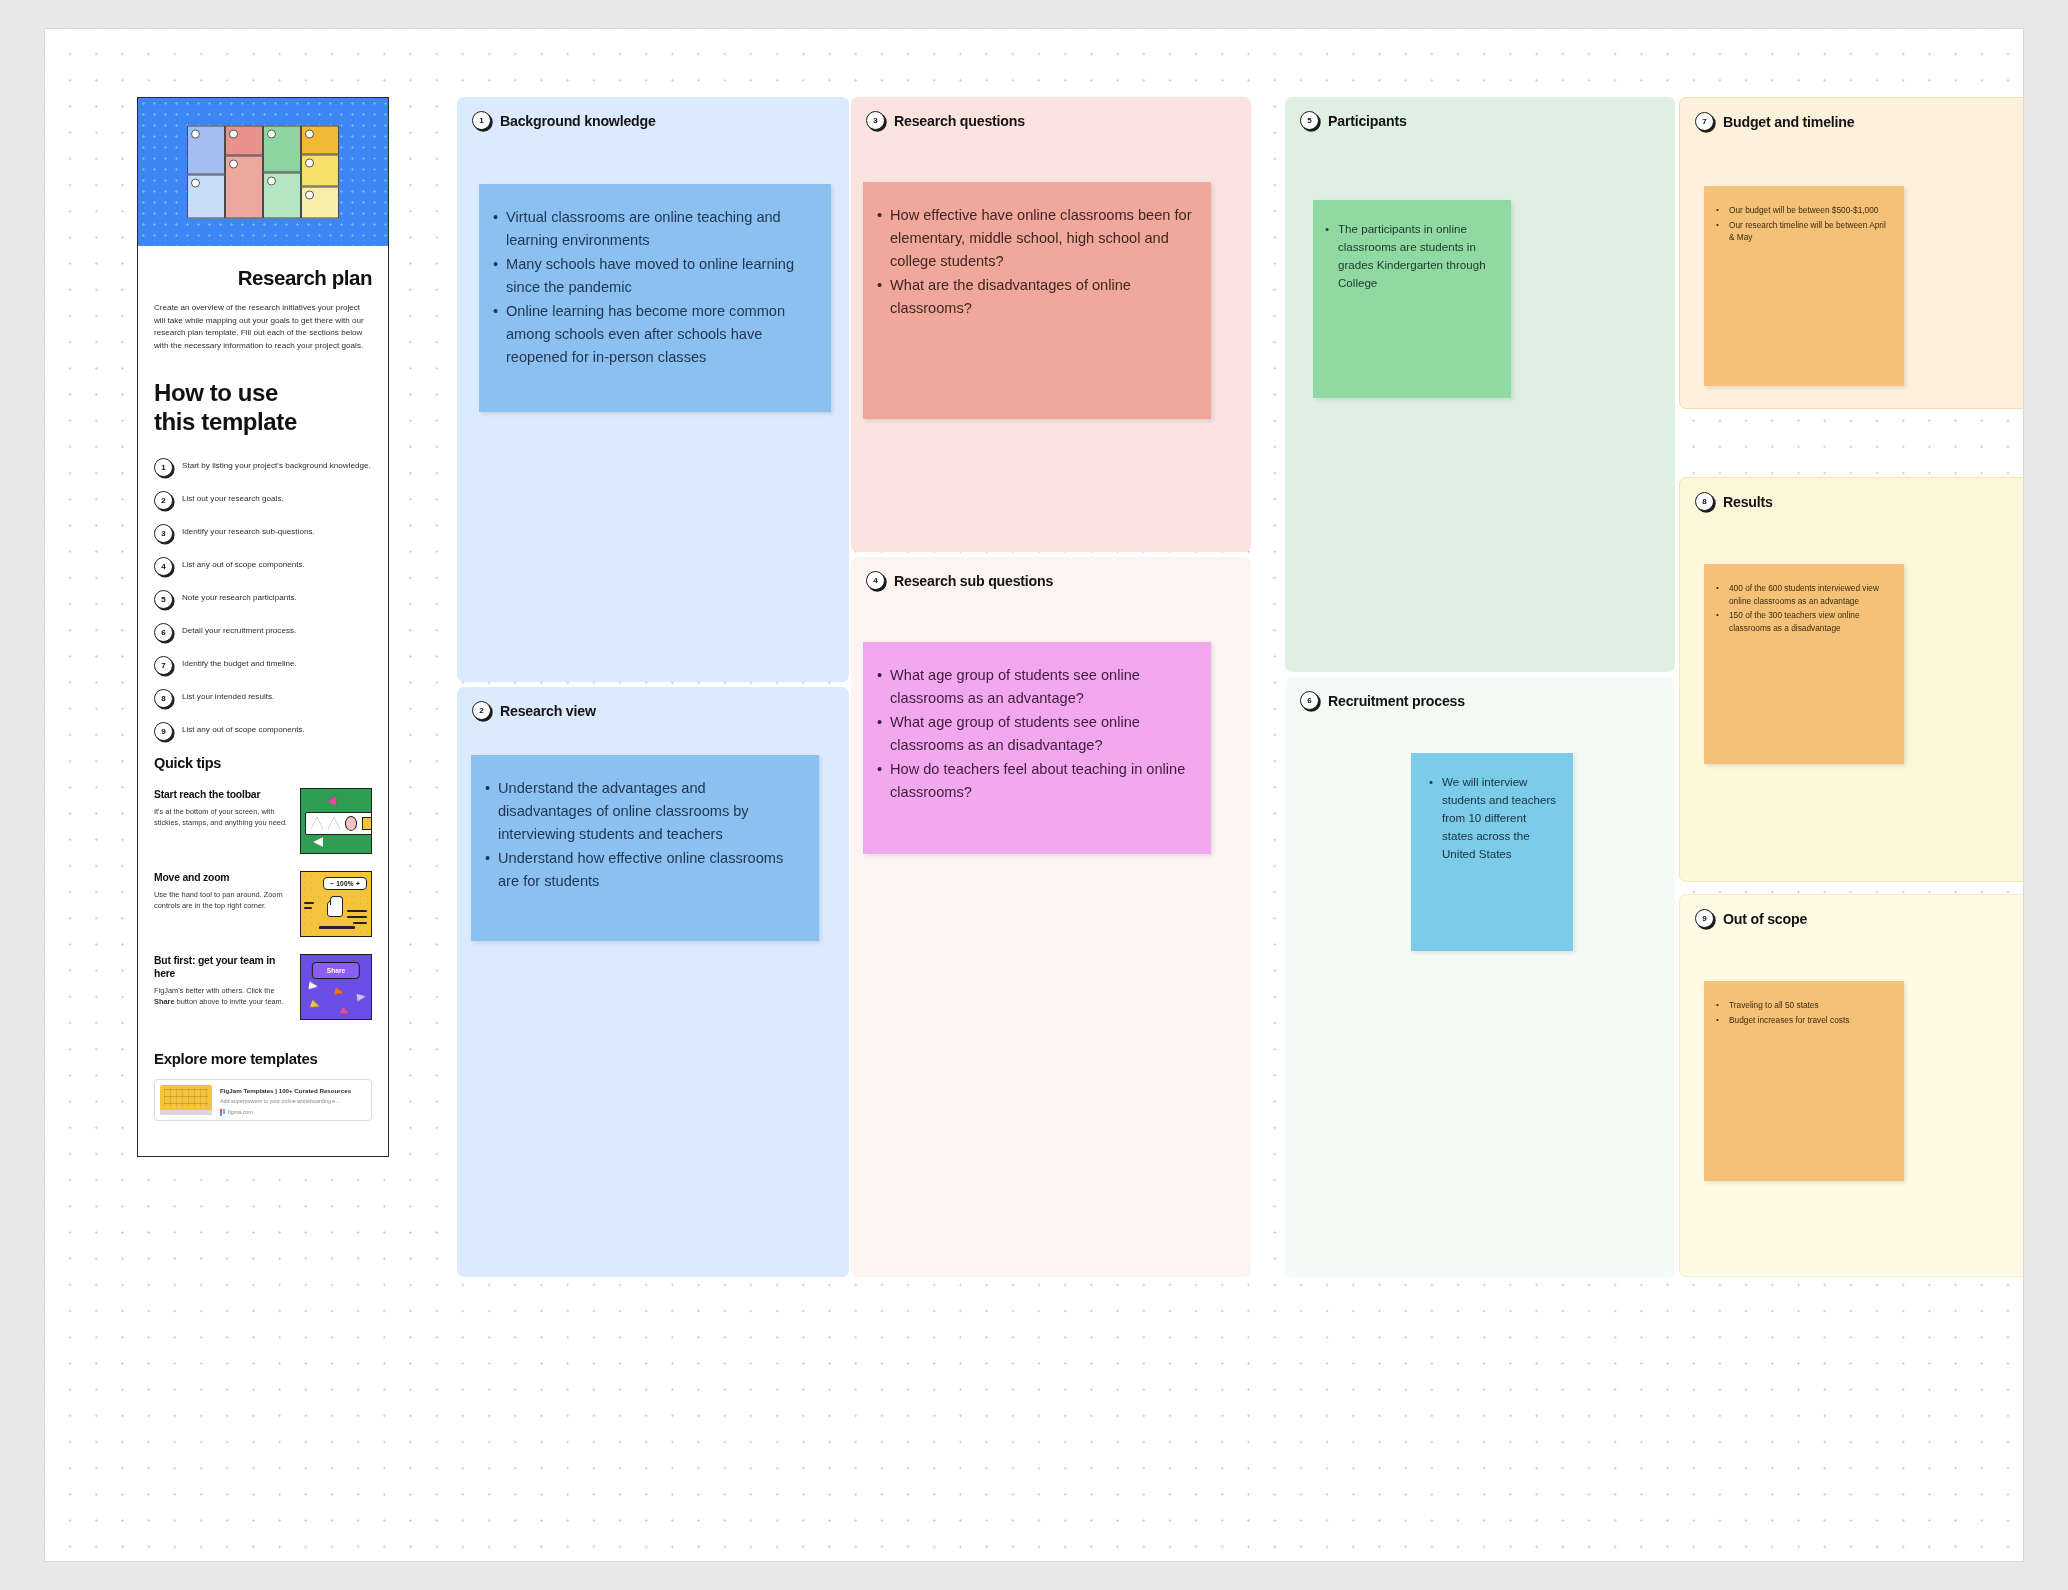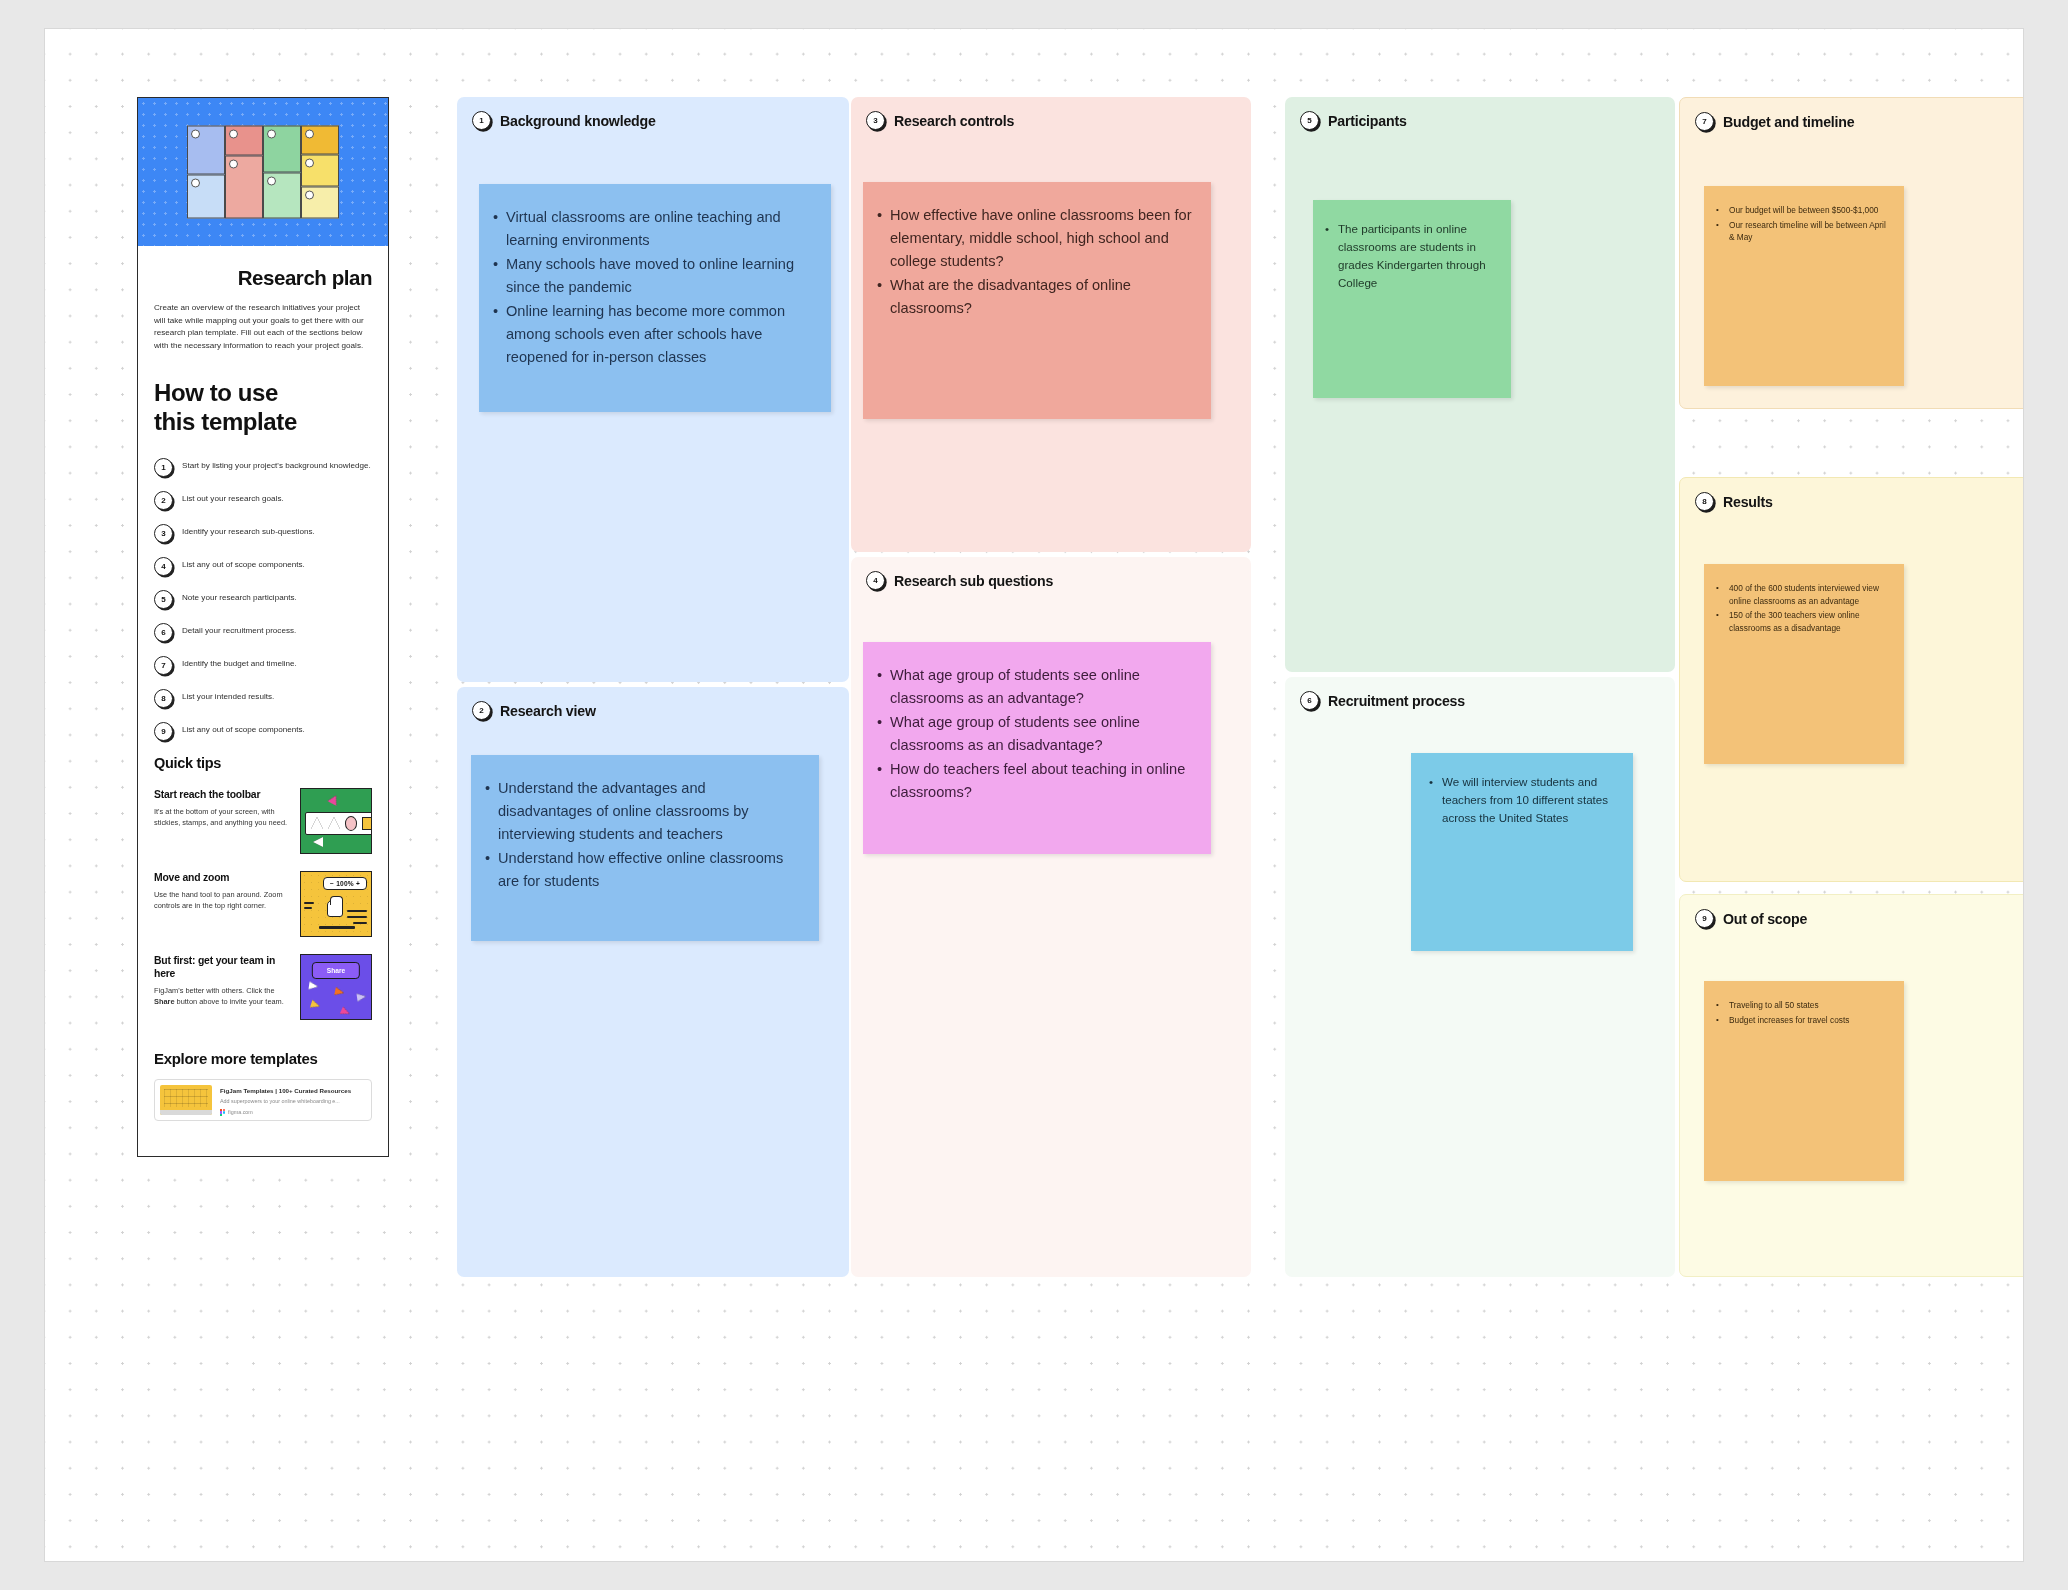--- a/index.html
+++ b/index.html
@@ -442,21 +442,21 @@
       <ul>
         <li>Understand the advantages and disadvantages of online classrooms by interviewing students and teachers</li>
         <li>Understand how effective online classrooms are for students</li>
       </ul>
     </div>
   </div>
 
   <div class="section" style="left:806px;top:68px;width:400px;height:455px;background:#fbe3df">
     <div class="sec-head">
       <div class="sec-badge">3</div>
-      <div class="sec-title">Research controls</div>
+      <div class="sec-title">Research questions</div>
     </div>
     <div class="note big" style="left:12px;top:85px;width:348px;height:237px;background:#f0a89c;padding:22px 16px 0 12px;color:#402520">
       <ul>
         <li>How effective have online classrooms been for elementary, middle school, high school and college students?</li>
         <li>What are the disadvantages of online classrooms?</li>
       </ul>
     </div>
   </div>
 
   <div class="section" style="left:806px;top:528px;width:400px;height:720px;background:#fdf4f2">
@@ -483,21 +483,21 @@
         <li>The participants in online classrooms are students in grades Kindergarten through College</li>
       </ul>
     </div>
   </div>
 
   <div class="section" style="left:1240px;top:648px;width:390px;height:600px;background:#f4faf5">
     <div class="sec-head">
       <div class="sec-badge">6</div>
       <div class="sec-title">Recruitment process</div>
     </div>
-    <div class="note mid" style="left:126px;top:76px;width:222px;height:198px;background:#7ccbe8;padding:20px 14px 0 16px;color:#16313d">
+    <div class="note mid" style="left:126px;top:76px;width:162px;height:198px;background:#7ccbe8;padding:20px 14px 0 16px;color:#16313d">
       <ul>
         <li>We will interview students and teachers from 10 different states across the United States</li>
       </ul>
     </div>
   </div>
 
   <div class="section" style="left:1634px;top:68px;width:365px;height:312px;background:#fdf1dc;border:1px solid #f1dcb6">
     <div class="sec-head">
       <div class="sec-badge">7</div>
       <div class="sec-title">Budget and timeline</div>

